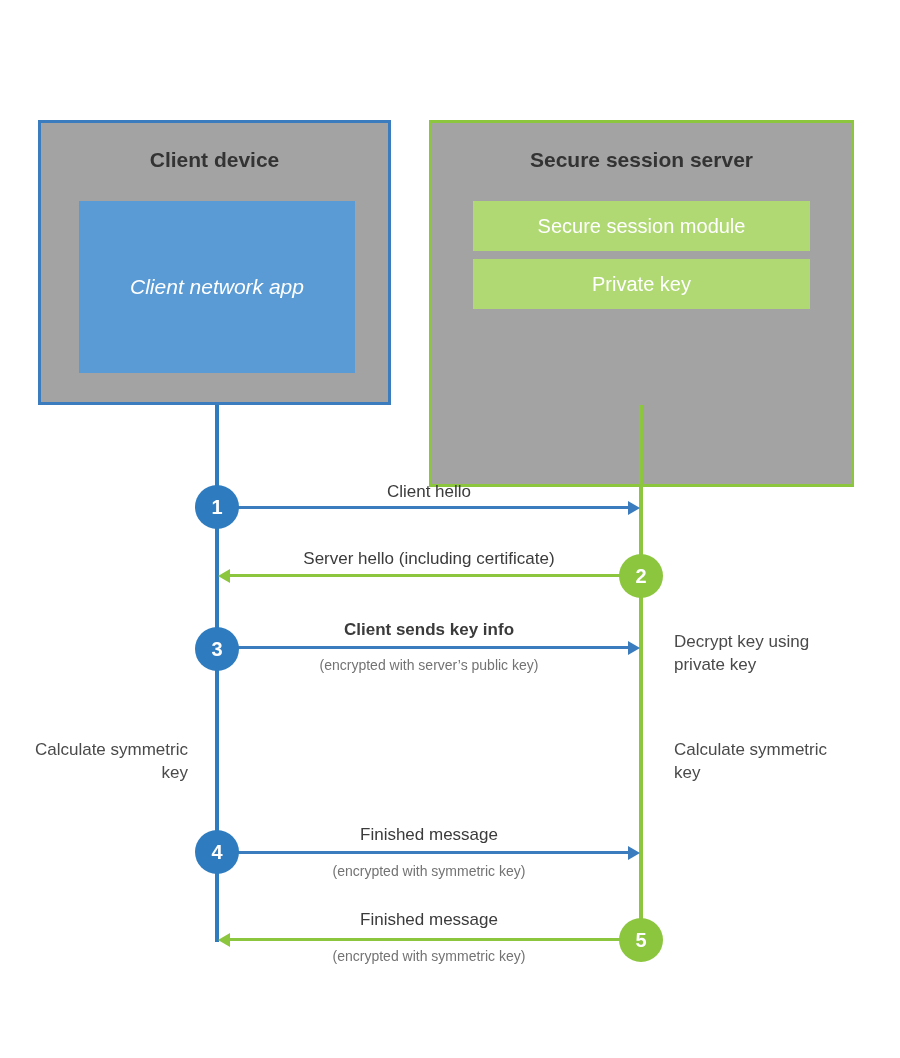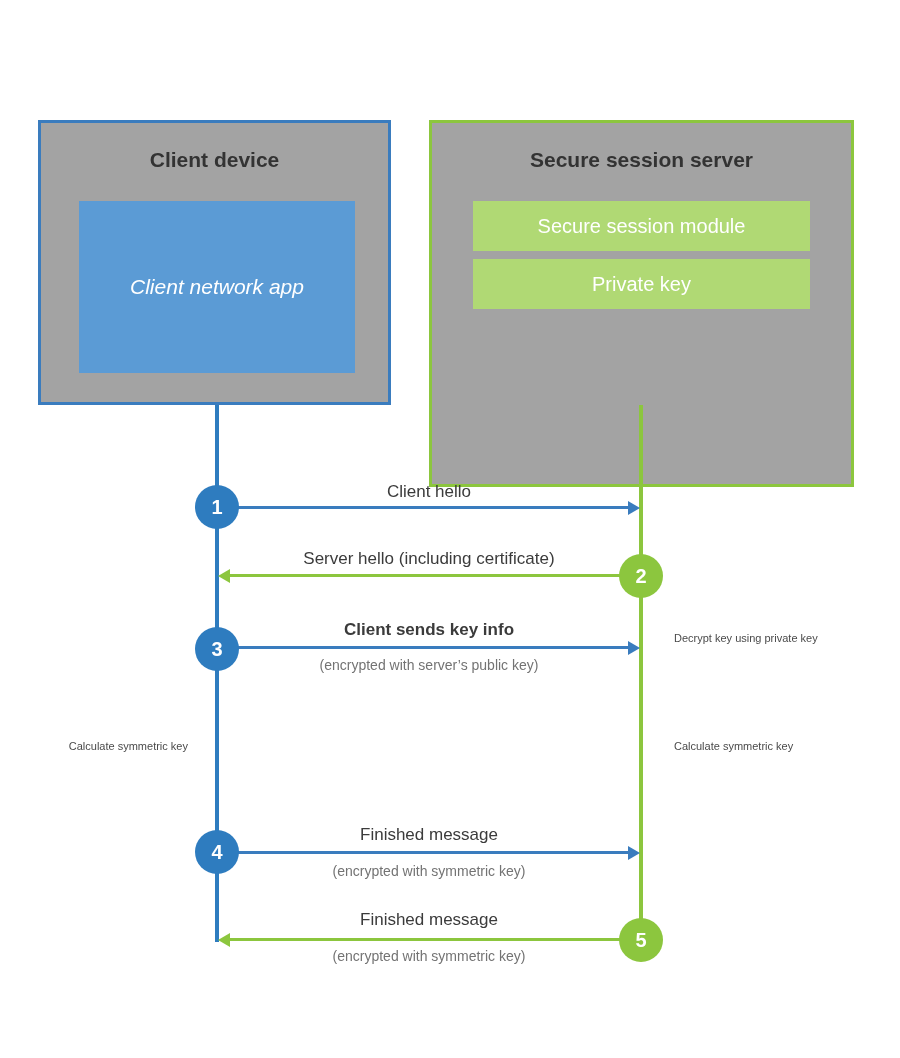--- a/index.html
+++ b/index.html
@@ -72,21 +72,21 @@
   
   .msg-label{
     position:absolute;text-align:center;
     font-size:17px;font-weight:400;color:#3b3b3b;white-space:nowrap;
   }
   .msg-sub{
     position:absolute;text-align:center;
     font-size:14px;font-weight:400;color:#737373;white-space:nowrap;
   }
   .side-note{
-    position:absolute;font-size:11px;line-height:1.35;color:#4a4a4a;
+    position:absolute;font-size:17px;line-height:1.35;color:#4a4a4a;
   }
   .side-note.right-of-client{text-align:right;}
 </style>
 </head>
 <body>
 
 <div id="stage">
 
 
   <div class="party client">

